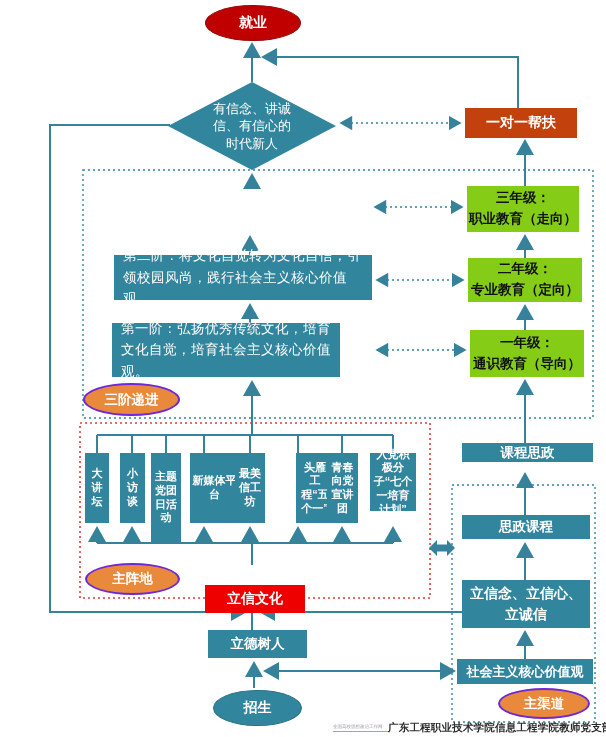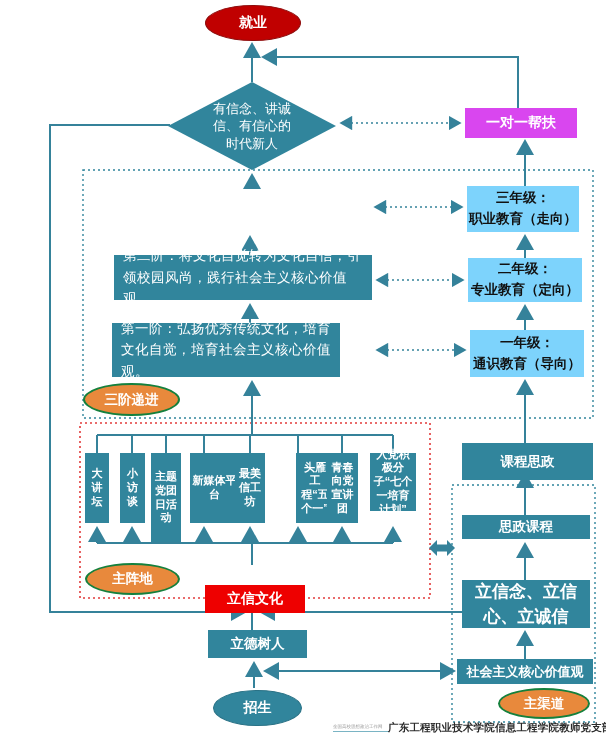--- a/index.html
+++ b/index.html
@@ -4,25 +4,25 @@
 <style>
   html,body{margin:0;padding:0;background:#ffffff;}
   #canvas{position:relative;width:606px;height:737px;background:#ffffff;overflow:hidden;
           font-family:"Liberation Sans","DejaVu Sans",sans-serif;}
   #wires{position:absolute;left:0;top:0;z-index:1;}
   .node{position:absolute;z-index:2;box-sizing:border-box;display:flex;align-items:center;
         justify-content:center;text-align:center;}
   .teal{background:#31859C;color:#fff;font-weight:bold;}
   .stage{background:#31859C;color:#fff;font-weight:normal;text-align:left;justify-content:flex-start;
          font-size:13.5px;line-height:1.6;padding:4px 9px;letter-spacing:.5px;}
-  .yellow{background:#7dd3fc;color:#111;font-weight:bold;font-size:13.5px;line-height:1.55;
+  .yellow{background:#84cc16;color:#111;font-weight:bold;font-size:13.5px;line-height:1.55;
           white-space:pre-line;}
-  .green{background:#d946ef;color:#fff;font-weight:bold;font-size:14px;}
+  .green{background:#c2410c;color:#fff;font-weight:bold;font-size:14px;}
   .ellipse{border-radius:50%;}
-  .orange{background:#E8893C;border:2px solid #15803d;color:#fff;font-weight:bold;font-size:13.5px;}
+  .orange{background:#E8893C;border:2px solid #6d28d9;color:#fff;font-weight:bold;font-size:13.5px;}
   .redbox{background:#EE0000;color:#fff;font-weight:bold;font-size:14px;}
   .diamond{position:absolute;z-index:2;background:#31859C;color:#fff;
            clip-path:polygon(50% 0,100% 50%,50% 100%,0 50%);display:flex;align-items:center;
            justify-content:center;}
   .diamond span{display:block;width:86px;font-size:13px;line-height:1.35;text-align:center;}
   .plat{background:#31859C;color:#fff;font-weight:bold;font-size:11px;line-height:1.25;
         word-break:break-all;padding:0 2px;}
   .footer-caption{position:absolute;z-index:2;font-size:10.5px;color:#2b2b2b;font-weight:bold;
                   letter-spacing:.2px;white-space:nowrap;}
   .footer-watermark{position:absolute;z-index:2;font-size:5px;color:#9a9a9a;white-space:nowrap;
@@ -164,27 +164,27 @@
     <span>入党积极分子“七个一培育计划”</span>
   </div>
 
   <div class="node ellipse orange" style="left:85px;top:563px;width:95px;height:32px;">
     <span>主阵地</span>
   </div>
   <div class="node redbox" style="left:205px;top:565px;width:100px;height:28px;margin-top:20px;">
     <span>立信文化</span>
   </div>
 
-  <div class="node teal" style="left:462px;top:443px;width:131px;height:37px;font-size:13.5px;">
+  <div class="node teal" style="left:462px;top:443px;width:131px;height:19px;font-size:13.5px;">
     <span>课程思政</span>
   </div>
   <div class="node teal" style="left:462px;top:515px;width:128px;height:24px;font-size:13.5px;">
     <span>思政课程</span>
   </div>
-  <div class="node teal" style="left:462px;top:580px;width:128px;height:48px;font-size:17px;line-height:1.5;padding:5px 6px;">
+  <div class="node teal" style="left:462px;top:580px;width:128px;height:48px;font-size:14px;line-height:1.5;padding:5px 6px;">
     <span>立信念、立信心、立诚信</span>
   </div>
   <div class="node teal" style="left:457px;top:659px;width:136px;height:25px;font-size:13px;">
     <span>社会主义核心价值观</span>
   </div>
   <div class="node ellipse orange" style="left:498px;top:688px;width:92px;height:31px;">
     <span>主渠道</span>
   </div>
 
   <div class="node teal" style="left:208px;top:630px;width:99px;height:28px;font-size:13.5px;">

